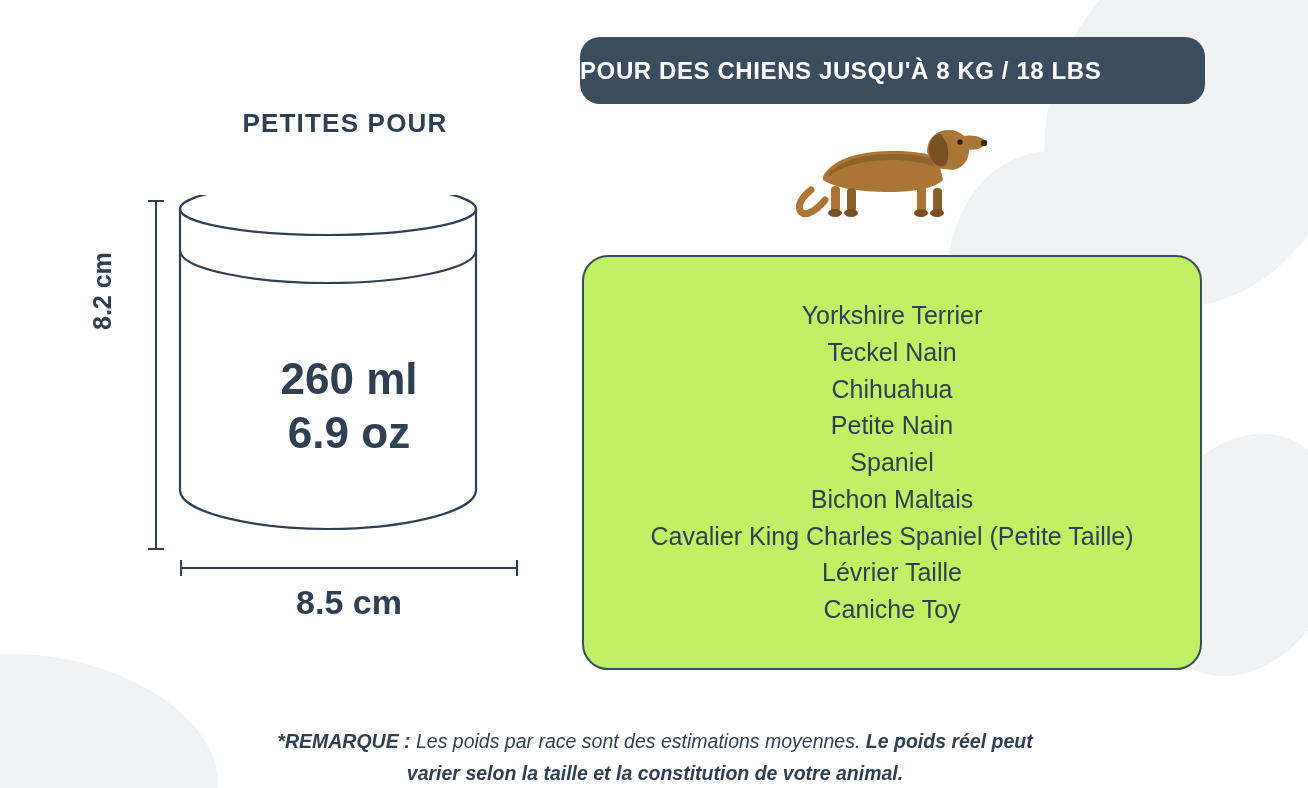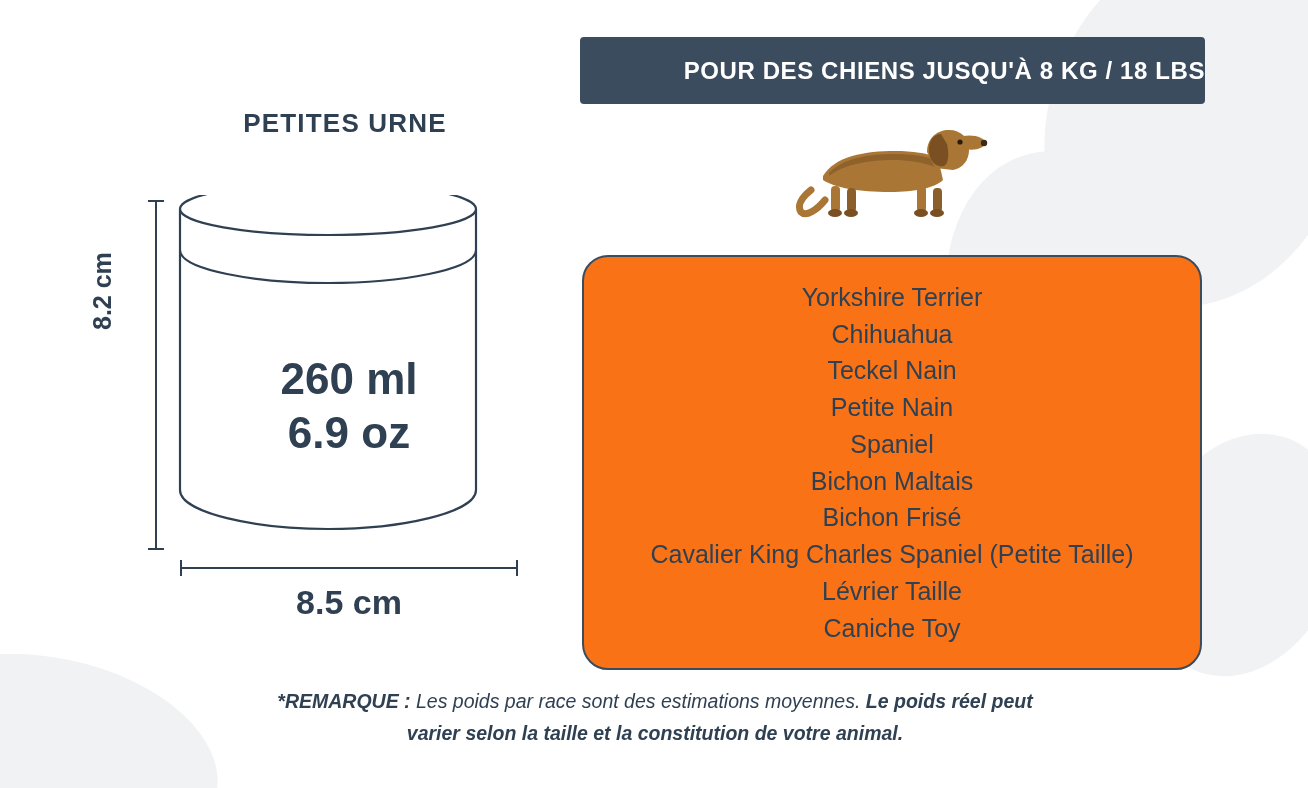--- a/index.html
+++ b/index.html
@@ -127,87 +127,87 @@
   }
 
   
   .weight-banner {
     position: absolute;
     left: 580px;
     top: 37px;
     width: 625px;
     height: 67px;
     background: #3b4c5e;
-    border-radius: 4px;
+    border-radius: 20px;
     color: #ffffff;
     font-size: 24px;
     font-weight: bold;
     letter-spacing: 0.6px;
     display: flex;
     align-items: center;
-    justify-content: flex-end;
+    justify-content: flex-start;
   }
 
   .dog-illustration {
     position: absolute;
     left: 795px;
     top: 118px;
     width: 195px;
     height: 110px;
   }
 
   .breeds-card {
     position: absolute;
     left: 582px;
     top: 255px;
     width: 620px;
     height: 415px;
-    background: #f97316;
+    background: #bef264;
     border: 2px solid #3b4c5e;
     border-radius: 26px;
     display: flex;
     flex-direction: column;
     align-items: center;
     justify-content: center;
     padding: 10px 8px;
   }
   .breed-line {
     font-size: 25px;
     line-height: 1.47;
     color: #2f4052;
     text-align: center;
     white-space: nowrap;
   }
 
   
   .footnote {
     position: absolute;
     left: 150px;
-    top: 685px;
+    top: 725px;
     width: 1010px;
     text-align: center;
     font-size: 19.5px;
     font-style: italic;
     color: #2f4052;
     line-height: 1.65;
   }
   .footnote b { font-weight: bold; }
 </style>
 </head>
 <body>
 
 <div class="bg-blob blob-a"></div>
 <div class="bg-blob blob-b"></div>
 <div class="bg-blob blob-c"></div>
 <div class="bg-blob blob-d"></div>
 <div class="bg-blob blob-e"></div>
 
 <div class="stage">
 
-  <div class="urn-title">PETITES URNE</div>
+  <div class="urn-title">PETITES POUR</div>
 
   <div class="urn-wrap">
     <svg width="380" height="360" viewBox="0 0 380 360">
 
       <path d="M30 55 L30 295 C30 318 106 334 178 334 C250 334 326 318 326 295 L326 55 Z" fill="#ffffff" stroke="#2f4052" stroke-width="2.2" stroke-linejoin="round"></path>
 
       <path d="M30 14 L30 55 C30 75 106 88 178 88 C250 88 326 75 326 55 L326 14 Z" fill="#ffffff" stroke="#2f4052" stroke-width="2.2" stroke-linejoin="round"></path>
 
       <ellipse cx="178" cy="14" rx="148" ry="26" fill="#ffffff" stroke="#2f4052" stroke-width="2.2"></ellipse>
     </svg>
@@ -261,26 +261,25 @@
 
       <ellipse cx="40" cy="95" rx="7" ry="4" fill="#7a5022"></ellipse>
       <ellipse cx="56" cy="95" rx="7" ry="4" fill="#7a5022"></ellipse>
       <ellipse cx="126" cy="95" rx="7" ry="4" fill="#7a5022"></ellipse>
       <ellipse cx="142" cy="95" rx="7" ry="4" fill="#7a5022"></ellipse>
     </svg>
   </div>
 
   <div class="breeds-card">
     <div class="breed-line">Yorkshire Terrier</div>
+    <div class="breed-line">Teckel Nain</div>
     <div class="breed-line">Chihuahua</div>
-    <div class="breed-line">Teckel Nain</div>
     <div class="breed-line">Petite Nain</div>
     <div class="breed-line">Spaniel</div>
     <div class="breed-line">Bichon Maltais</div>
-    <div class="breed-line">Bichon Frisé</div>
     <div class="breed-line">Cavalier King Charles Spaniel (Petite Taille)</div>
     <div class="breed-line">Lévrier Taille</div>
     <div class="breed-line">Caniche Toy</div>
   </div>
 
   <div class="footnote">
     <span><b>*REMARQUE :</b><span> Les poids par race sont des estimations moyennes. </span><b>Le poids réel peut</b></span>
     <div><b>varier selon la taille et la constitution de votre animal.</b></div>
   </div>
 

